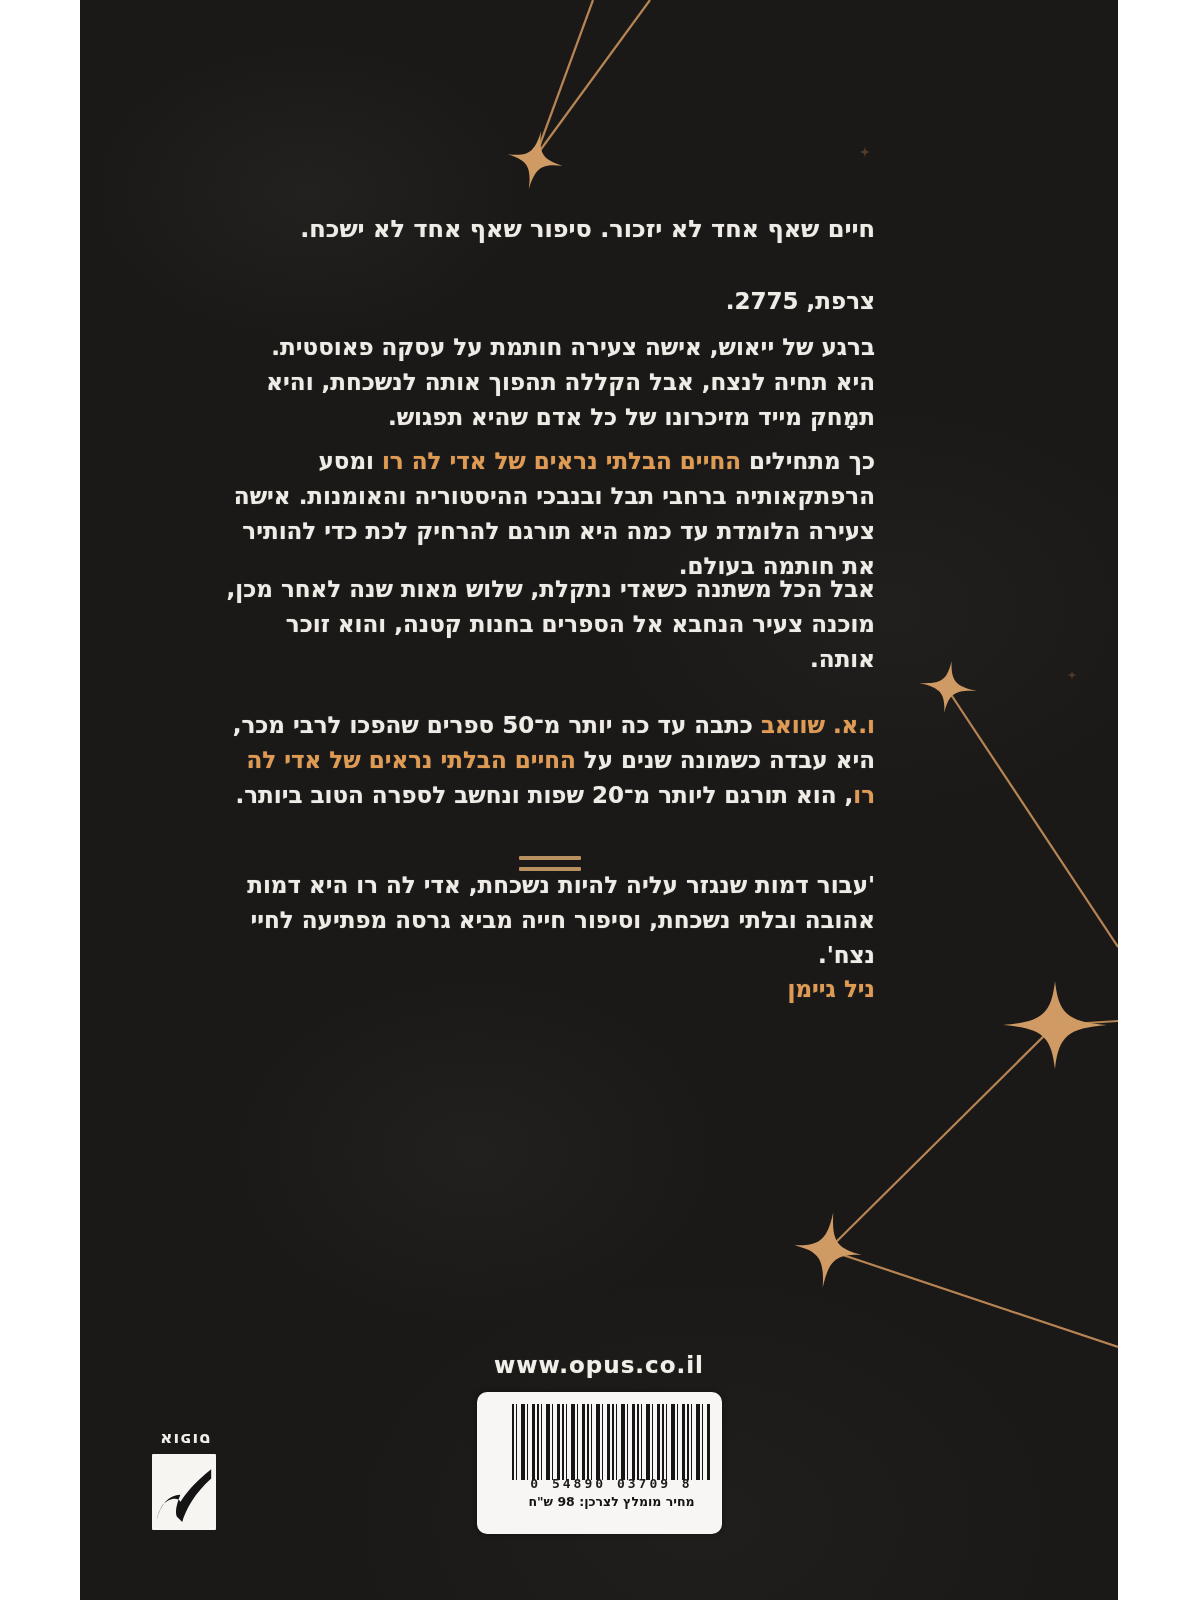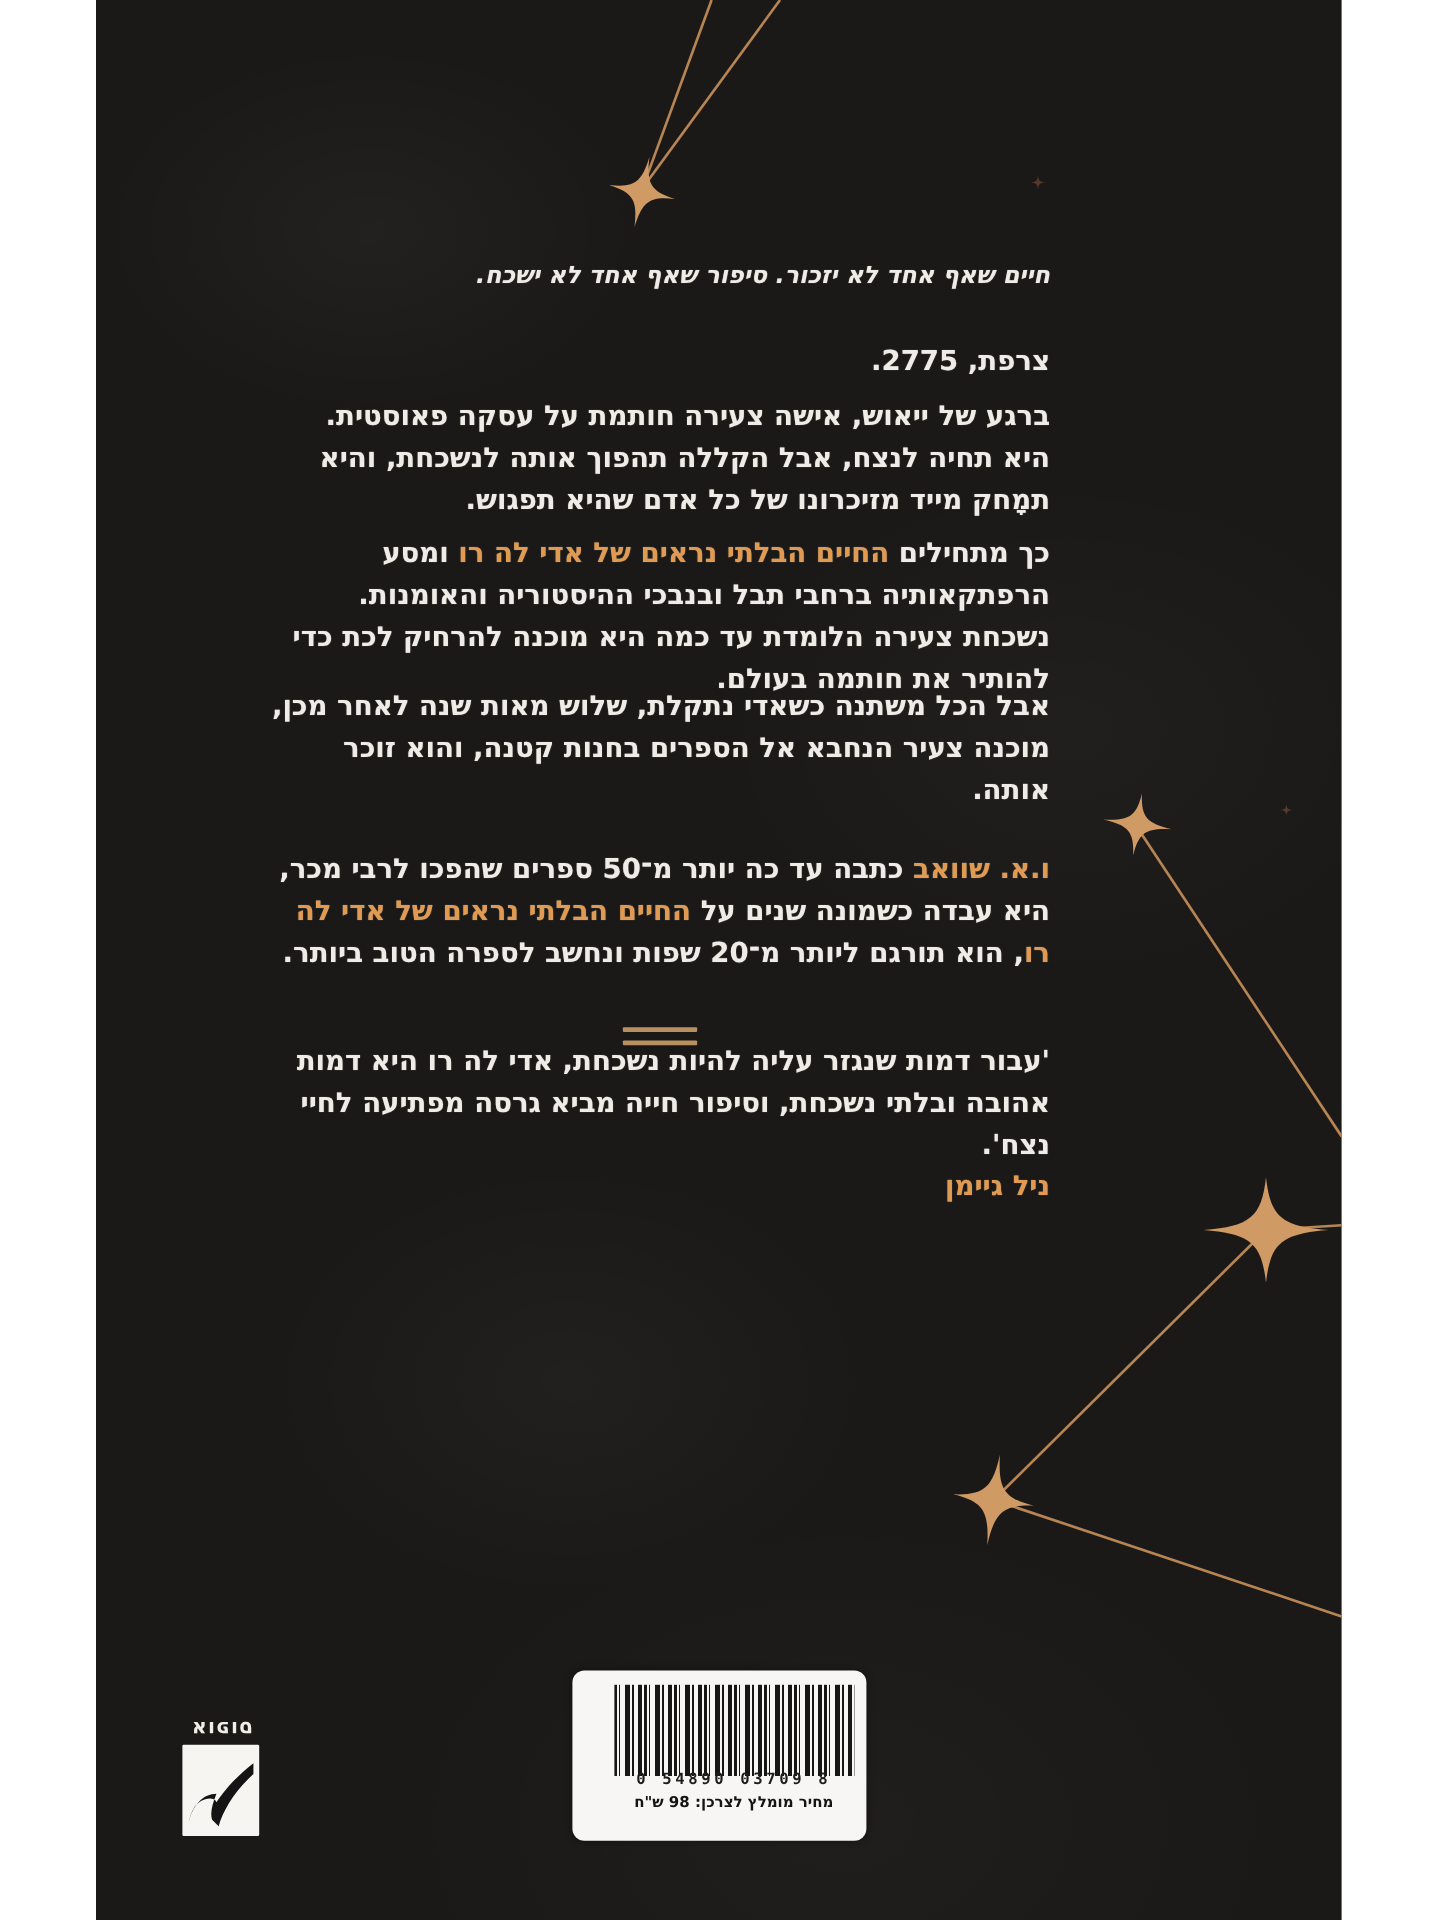--- a/index.html
+++ b/index.html
@@ -16,21 +16,21 @@
       radial-gradient(ellipse 360px 260px at 38% 72%, rgba(255,255,255,.032), transparent 70%),
       radial-gradient(ellipse 500px 350px at 60% 95%, rgba(255,255,255,.025), transparent 75%);
   }
   .textcol{position:absolute;left:145px;top:0;width:650px;direction:rtl;}
   .tblock{
     position:absolute;width:650px;right:0;margin:0;
     color:#efece7;font-size:23px;line-height:35px;font-weight:700;
     text-align:right;filter:blur(0.3px);
     text-shadow:0 0 1px rgba(240,238,233,.4);
   }
-  .headline{font-size:20px;font-style:italic;}
+  .headline{font-size:24px;}
   .orange{color:#e09a52;}
   .attribution{text-align:right;color:#e09a52;}
   .divider{position:absolute;left:50%;transform:translateX(-50%);width:62px;}
   .divider .bar{height:4px;background:#b9905f;margin-bottom:7px;border-radius:1px;}
   svg.constellation{position:absolute;left:0;top:0;width:1038px;height:1600px;pointer-events:none;}
   .website{
     position:absolute;left:0;top:1352px;width:1038px;text-align:center;
     color:#f2efe9;font-weight:700;font-size:23px;letter-spacing:1px;
     filter:blur(0.3px);text-shadow:0 0 1px rgba(240,238,233,.45);
   }
@@ -96,36 +96,37 @@
       </g>
     </svg>
 
     <div class="textcol">
       <p class="tblock headline" style="top:212px;">חיים שאף אחד לא יזכור. סיפור שאף אחד לא ישכח.</p>
 
       <p class="tblock" style="top:284px;">צרפת, 2775.</p>
 
       <p class="tblock" style="top:330px;">ברגע של ייאוש, אישה צעירה חותמת על עסקה פאוסטית. היא תחיה לנצח, אבל הקללה תהפוך אותה לנשכחת, והיא תמָחק מייד מזיכרונו של כל אדם שהיא תפגוש.</p>
 
-      <p class="tblock" style="top:444px;"><span>כך מתחילים </span><span class="orange">החיים הבלתי נראים של אדי לה רו</span><span> ומסע הרפתקאותיה ברחבי תבל ובנבכי ההיסטוריה והאומנות. נשכחת צעירה הלומדת עד כמה היא מוכנה להרחיק לכת כדי להותיר את חותמה בעולם.</span></p>
+      <p class="tblock" style="top:444px;"><span>כך מתחילים </span><span class="orange">החיים הבלתי נראים של אדי לה רו</span><span> ומסע הרפתקאותיה ברחבי תבל ובנבכי ההיסטוריה והאומנות. אישה צעירה הלומדת עד כמה היא תורגם להרחיק לכת כדי להותיר את חותמה בעולם.</span></p>
 
       <p class="tblock" style="top:572px;">אבל הכל משתנה כשאדי נתקלת, שלוש מאות שנה לאחר מכן, מוכנה צעיר הנחבא אל הספרים בחנות קטנה, והוא זוכר אותה.</p>
 
       <p class="tblock" style="top:708px;"><span class="orange">ו.א. שוואב</span><span> כתבה עד כה יותר מ־50 ספרים שהפכו לרבי מכר, היא עבדה כשמונה שנים על </span><span class="orange">החיים הבלתי נראים של אדי לה רו</span><span>, הוא תורגם ליותר מ־20 שפות ונחשב לספרה הטוב ביותר.</span></p>
 
       <div class="divider" style="top:856px;">
         <div class="bar"></div>
         <div class="bar"></div>
       </div>
 
       <p class="tblock" style="top:868px;">'עבור דמות שנגזר עליה להיות נשכחת, אדי לה רו היא דמות אהובה ובלתי נשכחת, וסיפור חייה מביא גרסה מפתיעה לחיי נצח'.</p>
 
       <p class="tblock attribution" style="top:972px;">ניל גיימן</p>
     </div>
 
+    <div class="website">www.opus.co.il</div>
 
     <div class="barcode-box">
       <div class="bars"></div>
       <div class="barcode-digits">0 54890 03709 8</div>
       <div class="price">מחיר מומלץ לצרכן: 98 ש"ח</div>
     </div>
 
     <div class="publisher">
       <span class="publisher-name">אופוס</span>
       <div class="publisher-mark">

